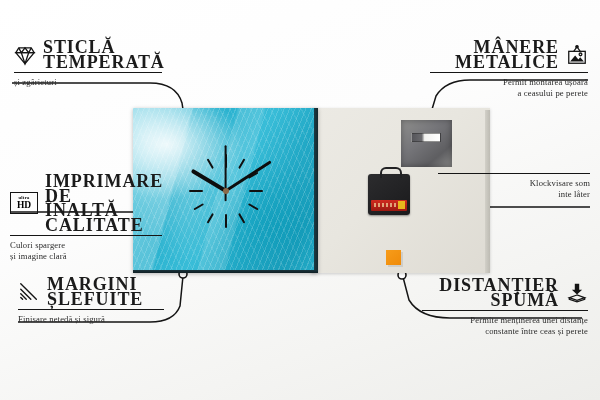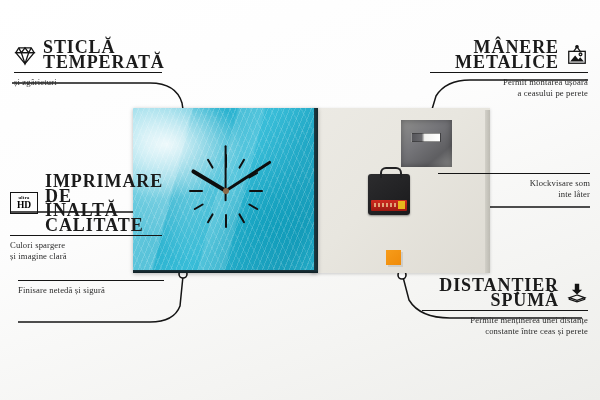--- a/index.html
+++ b/index.html
@@ -223,20 +223,32 @@
         <div class="title">IMPRIMARE DE</div>
         <div class="title">ÎNALTĂ CALITATE</div>
       </div>
     </div>
     <div class="rule"></div>
     <div class="sub">Culori spargere</div>
     <div class="sub">și imagine clară</div>
   </div>
 
   <div class="label l3">
+    <div class="head">
+      <svg class="ico" viewBox="0 0 24 24" stroke="#141414" stroke-width="1.5" stroke-linecap="round">
+        <path d="M3 3 L20 20"></path>
+          <path d="M3 9 L14 20"></path>
+          <path d="M3 14 L9 20"></path>
+          <path d="M3 18 L5 20"></path>
+      </svg>
+      <div>
+        <div class="title">MARGINI</div>
+        <div class="title">ȘLEFUITE</div>
+      </div>
+    </div>
     <div class="rule"></div>
     <div class="sub">Finisare netedă și sigură</div>
   </div>
 
   <div class="label right r1">
     <div class="head">
       <div>
         <div class="title">MÂNERE</div>
         <div class="title">METALICE</div>
       </div>

